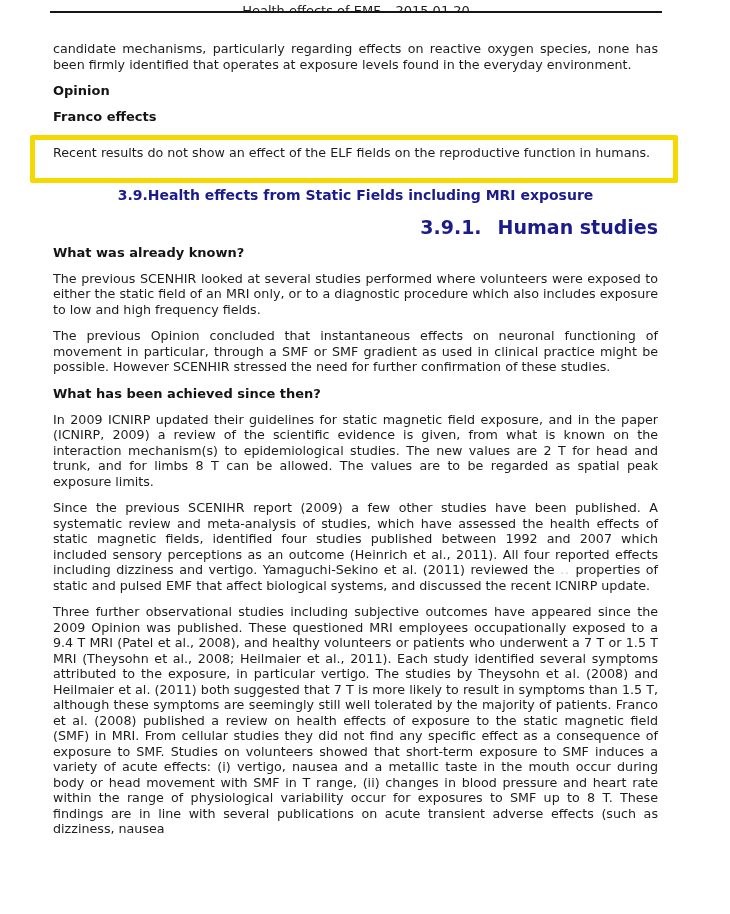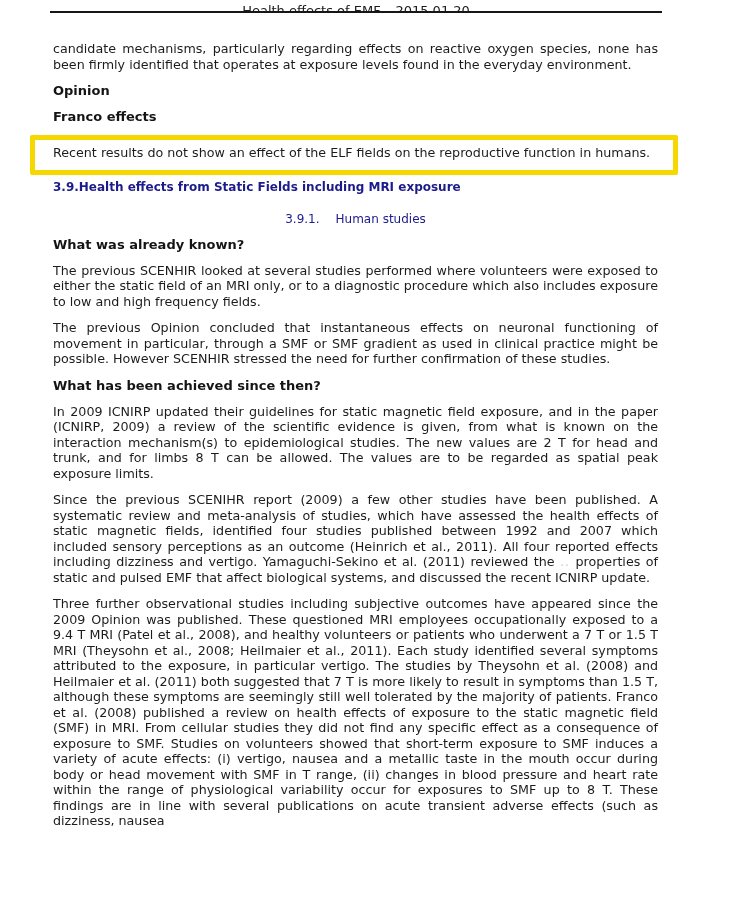--- a/index.html
+++ b/index.html
@@ -57,39 +57,40 @@
     font-size: 13px;
     line-height: 15px;
     font-weight: bold;
     color: #141414;
     margin: 0 0 11px 0;
   }
   .highlight-box {
     border: 5px solid #f5d800;
     border-radius: 2px;
     margin: 1px -20px 5px -23px;
-    padding: 5px 15px 9px 18px;
+    padding: 5px 15px 17px 18px;
     background: #ffffff;
   }
   .highlight-box p.body {
     margin: 0;
   }
   h2.section {
     color: #1b1b8c;
-    font-size: 12px;
+    font-size: 14px;
     line-height: 15px;
     font-weight: bold;
+    text-align: center;
     margin: 0 0 17px 0;
   }
   h2.subsection {
     color: #1b1b8c;
-    font-size: 12px;
+    font-size: 19px;
     line-height: 15px;
-    font-weight: normal;
-    text-align: center;
+    font-weight: bold;
+    text-align: right;
     margin: 0 0 10px 0;
   }
   h2 .sec-num {
     margin-right: 0;
   }
   h2.subsection .sec-num {
     margin-right: 16px;
   }
   .artifact {
     color: #c8c8c8;

